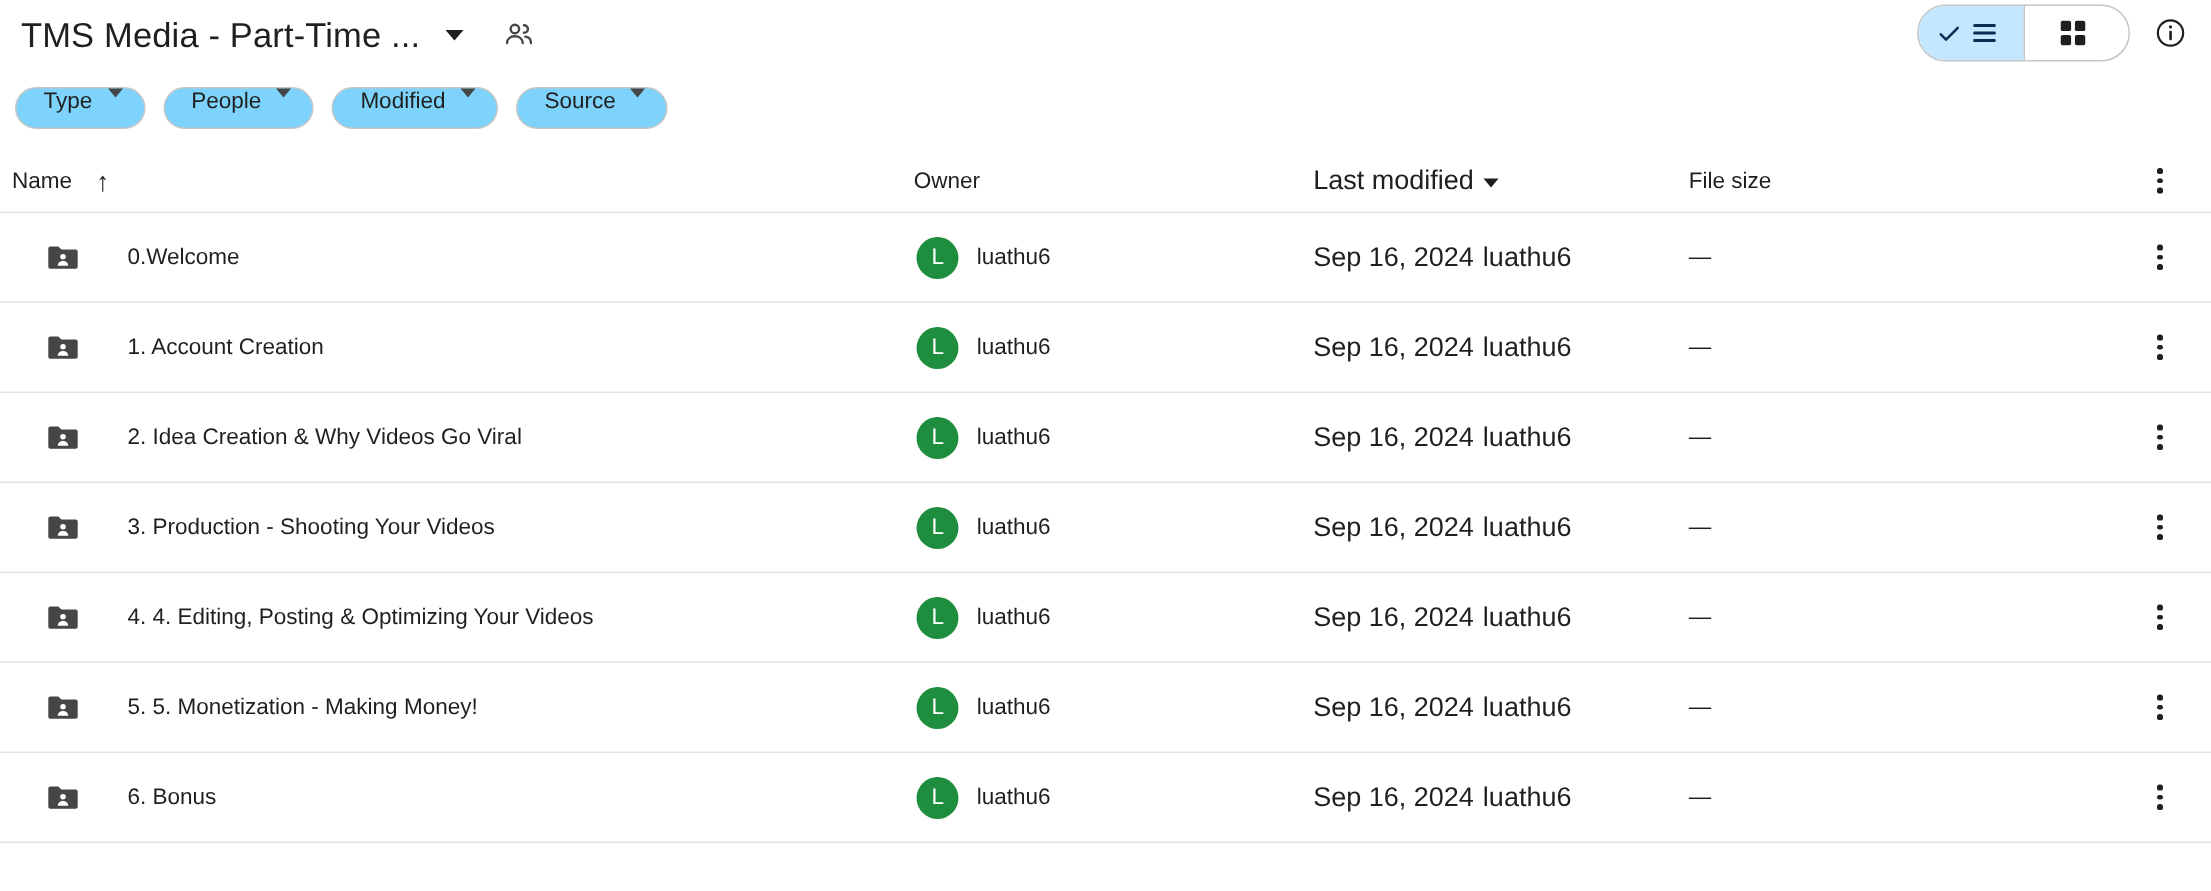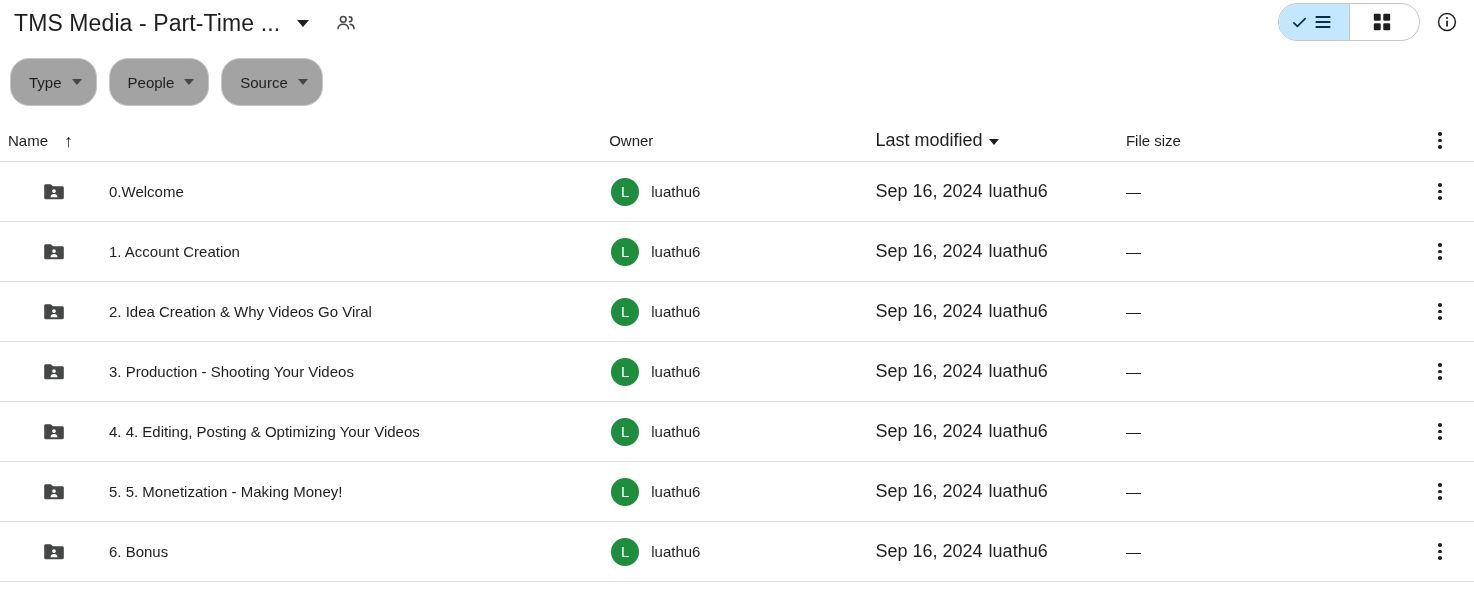--- a/index.html
+++ b/index.html
@@ -101,28 +101,27 @@
     margin-left: 2px;
   }
 
   
   .filters {
     display: flex;
     gap: 12px;
     padding: 12px 0 14px 10px;
   }
   .chip {
-    height: 48px;
+    height: 28px;
     display: inline-flex;
-    align-items: center;
     gap: 10px;
     padding: 0 14px 0 18px;
     border: 1px solid #c4c7c5;
     border-radius: 19px;
-    background: #a3a3a3;
+    background: #7dd3fc;
     font-size: 15px;
     color: #1f1f1f;
     cursor: pointer;
     white-space: nowrap;
   }
   .chip .caret-small {
     width: 0; height: 0;
     border-left: 5px solid transparent;
     border-right: 5px solid transparent;
     border-top: 6px solid #444746;
@@ -142,22 +141,22 @@
   .header-row {
     height: 42px;
     border-bottom: 1px solid #e3e3e3;
     font-size: 15px;
     color: #1f1f1f;
   }
   .col-name {
     width: 613px;
     display: flex;
     align-items: center;
-    padding-left: 22px;
-    gap: 16px;
+    padding-left: 10px;
+    gap: 4px;
     min-width: 0;
   }
   .header-row .col-name {
     gap: 16px;
     padding-left: 8px;
   }
   .col-owner {
     width: 268px;
     display: flex;
     align-items: center;
@@ -302,20 +301,24 @@
 <div class="filters">
   <div class="chip">
     <span>Type</span>
     <span class="caret-small"></span>
   </div>
   <div class="chip">
     <span>People</span>
     <span class="caret-small"></span>
   </div>
   <div class="chip">
+    <span>Modified</span>
+    <span class="caret-small"></span>
+  </div>
+  <div class="chip">
     <span>Source</span>
     <span class="caret-small"></span>
   </div>
 </div>
 
 <div class="table">
 
   <div class="row header-row">
     <div class="col-name">
       <span>Name</span>

